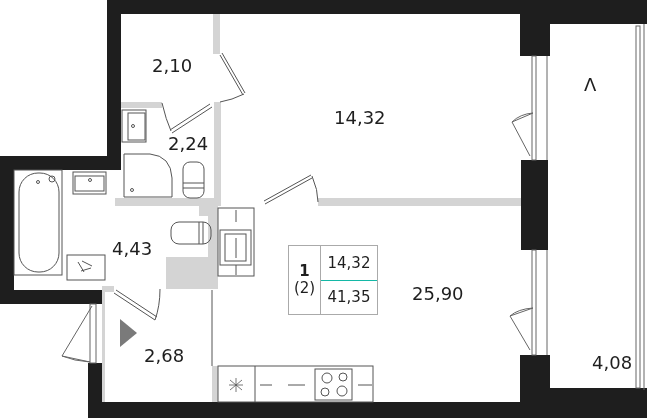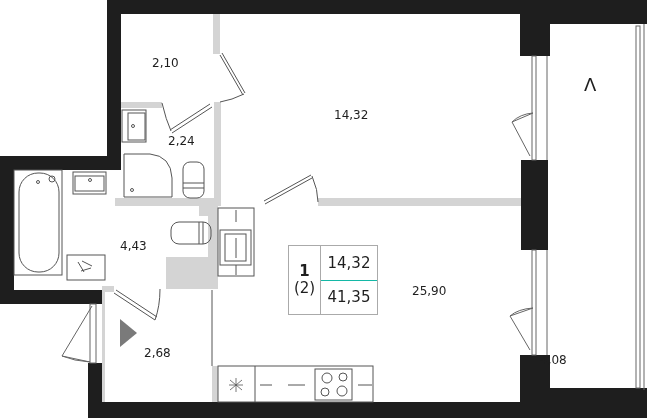--- a/index.html
+++ b/index.html
@@ -1,18 +1,18 @@
 <!DOCTYPE html>
 <html><head>
 <meta charset="utf-8">
 <style>
   html, body { margin:0; padding:0; background:#ffffff; }
   body { width:647px; height:418px; position:relative; overflow:hidden; font-family:"DejaVu Sans", sans-serif; }
   svg { position:absolute; left:0; top:0; }
-  .lbl { position:absolute; font-size:12px; color:#1e1e1e; white-space:nowrap; line-height:1; }
+  .lbl { position:absolute; font-size:18px; color:#1e1e1e; white-space:nowrap; line-height:1; }
   .tbl { position:absolute; left:288px; top:245px; width:88px; height:68px; border:1px solid #aaa; background:#fff; display:flex; }
   .tbl .left { width:31px; border-right:1px solid #aaa; display:flex; flex-direction:column; align-items:center; justify-content:center; font-size:15px; line-height:1.15; color:#1e1e1e; }
   .tbl .left b { font-weight:bold; }
   .tbl .right { flex:1; display:flex; flex-direction:column; }
   .tbl .right div { flex:1; display:flex; align-items:center; justify-content:center; font-size:15px; color:#1e1e1e; }
   .tbl .right div + div { border-top:1px solid #14b8a6; }
 </style>
 </head>
 <body>
 
@@ -132,24 +132,24 @@
     <circle cx="342" cy="391" r="5"></circle>
     <path d="M230 380 L242 390 M242 380 L230 390 M236 378 L236 392 M229 385 L243 385" stroke-width="0.8"></path>
   </g>
 
   <polygon points="120,319 120,347 137,333" fill="#7a7a7a"></polygon>
 </svg>
 
 <div class="lbl" style="left:152px;top:57px;">2,10</div>
 <div class="lbl" style="left:168px;top:135px;">2,24</div>
 <div class="lbl" style="left:334px;top:109px;">14,32</div>
-<div class="lbl" style="left:120px;top:240px;">4,43</div>
+<div class="lbl" style="left:112px;top:240px;">4,43</div>
 <div class="lbl" style="left:144px;top:347px;">2,68</div>
 <div class="lbl" style="left:412px;top:285px;">25,90</div>
-<div class="lbl" style="left:540px;top:354px;">4,08</div>
+<div class="lbl" style="left:592px;top:354px;">4,08</div>
 <div class="lbl" style="left:584px;top:76px;font-size:18px;">Λ</div>
 
 <div class="tbl">
   <div class="left">
     <b>1</b>
     <span>(2)</span>
   </div>
   <div class="right">
     <div>14,32</div>
     <div>41,35</div>

